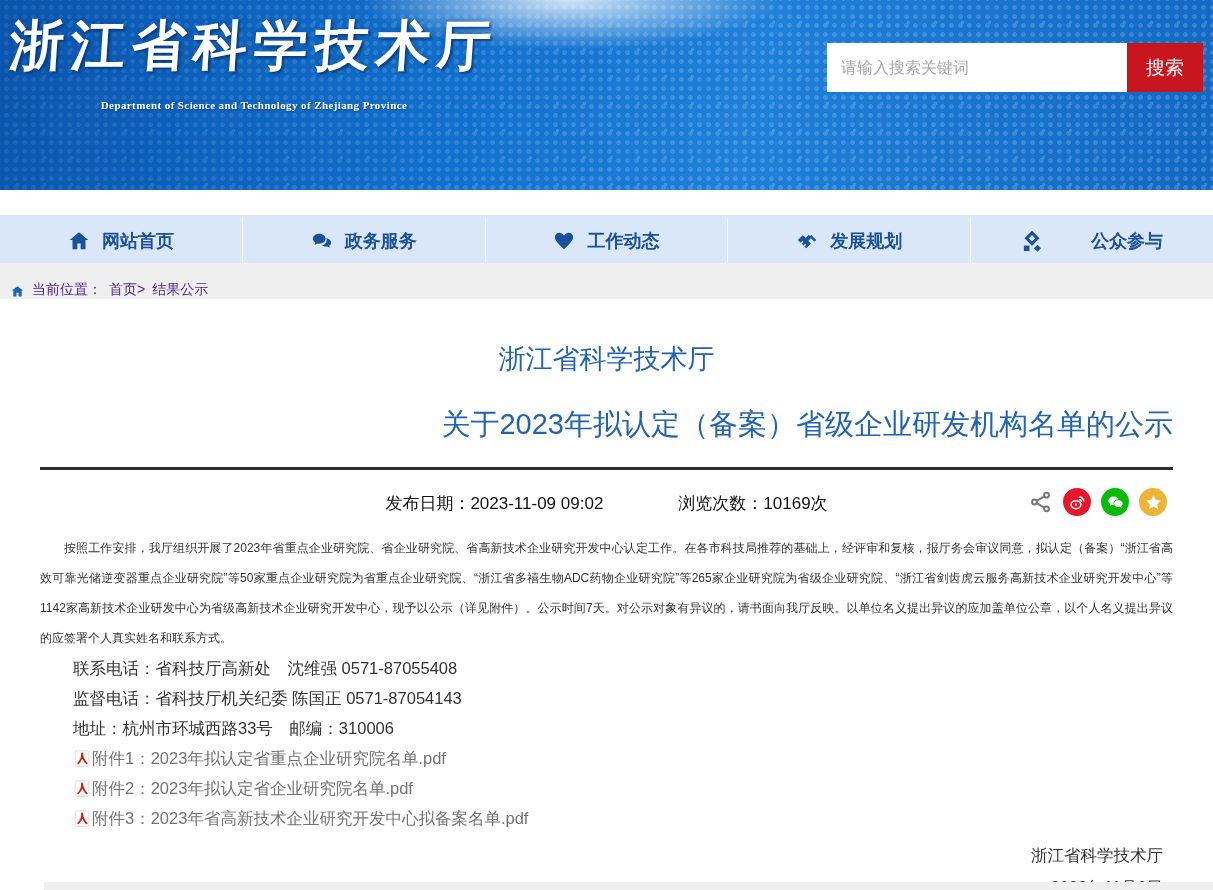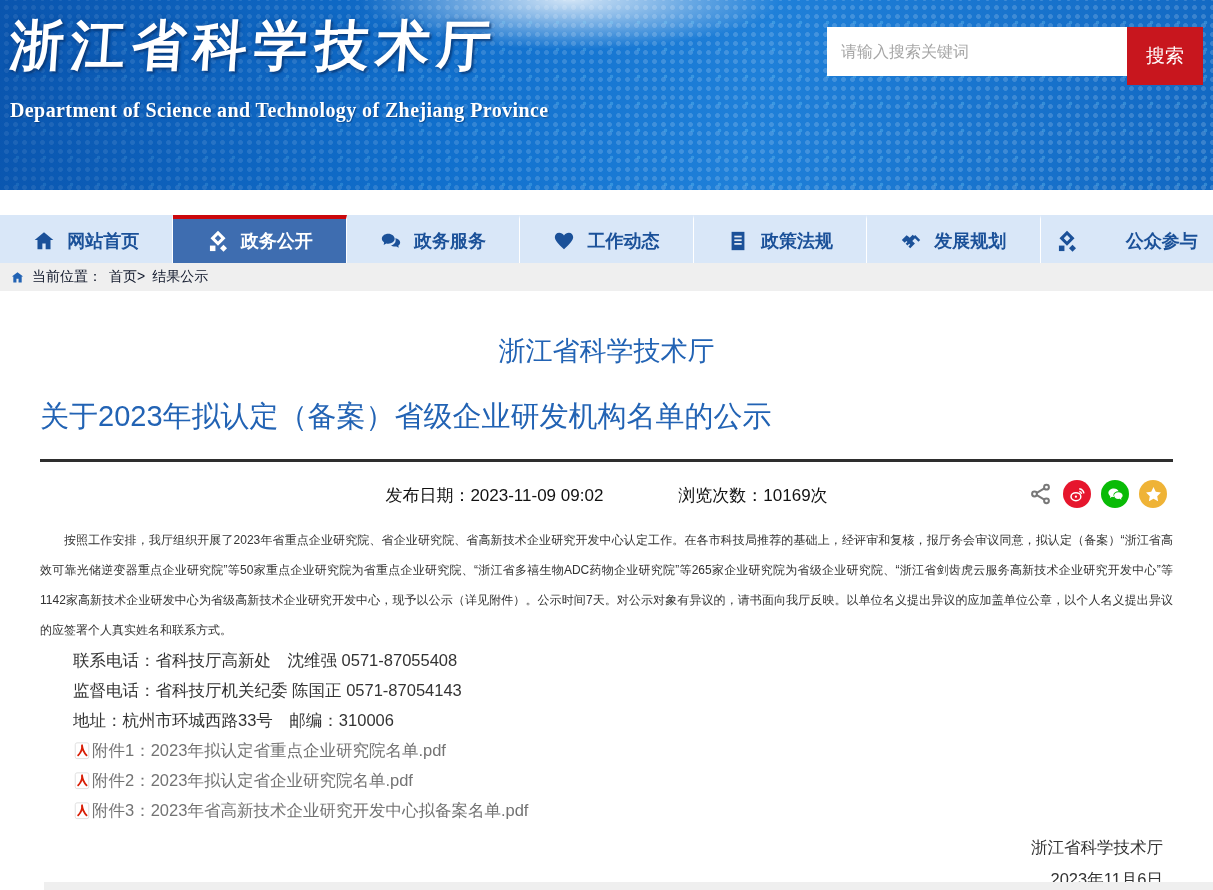--- a/index.html
+++ b/index.html
@@ -22,47 +22,47 @@
     -webkit-mask-image:linear-gradient(90deg,rgba(0,0,0,.45),rgba(0,0,0,1) 55%);
             mask-image:linear-gradient(90deg,rgba(0,0,0,.45),rgba(0,0,0,1) 55%);}
   .logo{position:absolute;left:10px;top:10px;color:#fff;z-index:2;}
   .logo-cn{
     font-family:"Liberation Serif","DejaVu Serif",serif;font-weight:bold;font-size:54px;
     letter-spacing:7px;transform:skewX(-4deg);transform-origin:left;
     text-shadow:2px 2px 2px rgba(6,48,104,.65),0 0 6px rgba(8,60,130,.5);
     white-space:nowrap;
   }
   .logo-en{
-    font-family:"Liberation Serif","DejaVu Serif",serif;font-weight:bold;font-size:20px;
+    font-family:"Liberation Serif","DejaVu Serif",serif;font-weight:bold;font-size:11px;
     margin-top:16px;letter-spacing:.4px;text-shadow:1px 1px 1px rgba(6,48,104,.6);text-align:center;
   }
-  .search-wrap{position:absolute;top:27px;right:10px;display:flex;z-index:3;border-radius:9px;}
+  .search-wrap{position:absolute;top:43px;right:10px;display:flex;z-index:3;border-radius:9px;}
   .search-input{width:300px;height:49px;border:none;outline:none;padding:0 14px;
     font-size:16px;color:#333;box-sizing:border-box;background:#fff;}
   .search-input::placeholder{color:#a6a6a6;}
-  .search-btn{width:76px;height:58px;border:none;background:#c8161e;color:#fff;
+  .search-btn{width:76px;height:49px;border:none;background:#c8161e;color:#fff;
     font-size:19px;cursor:pointer;font-family:inherit;}
   
   .nav{display:flex;height:48px;background:#d9e7f8;margin-top:25px;}
   .nav-item{flex:1;display:flex;align-items:center;justify-content:center;gap:12px;
     border-top:4px solid transparent;border-right:1px solid #ffffff;box-sizing:border-box;
     color:#1b5199;font-size:18px;font-weight:bold;cursor:pointer;}
   .nav-item:last-child{border-right:none;gap:48px;}
   .nav-item.active{background:#3e6db0;color:#fff;border-top-color:#cb080c;}
   .nav-icon{display:flex;}
   .nav-icon svg{width:22px;height:22px;fill:currentColor;}
   
-  .breadcrumb{height:28px;background:#efefef;display:flex;align-items:center;
-    padding-left:10px;font-size:14px;color:#0f172a;gap:7px;}
+  .breadcrumb{height:36px;background:#efefef;display:flex;align-items:flex-end;
+    padding-left:10px;font-size:14px;color:#4c1d95;gap:7px;}
   .crumb-home-icon{display:flex;}
   .crumb-link{cursor:pointer;}
   
   .content{padding:0 40px;position:relative;}
   .title1{text-align:center;color:#2263b4;font-size:27px;font-weight:400;margin:42px 0 0;}
-  .title2{text-align:left;color:#2263b4;font-size:29px;font-weight:400;margin:28px 0 0;}
+  .title2{text-align:right;color:#2263b4;font-size:29px;font-weight:400;margin:28px 0 0;}
   .divider{border-top:3px solid #2e2e2e;margin-top:22px;}
   .meta{position:relative;margin-top:16px;height:34px;font-size:17px;color:#111;
     display:flex;justify-content:center;gap:75px;align-items:center;}
   .share{position:absolute;right:6px;top:2px;display:flex;align-items:center;gap:10px;}
   .share-plain{display:flex;cursor:pointer;}
   .share-circle{width:28px;height:28px;border-radius:50%;display:flex;align-items:center;
     justify-content:center;cursor:pointer;}
   .share-circle svg{width:19px;height:19px;}
   .weibo{background:#e6162d;} .wechat{background:#09bb07;} .qzone{background:#efb336;}
   .body-text{margin-top:13px;font-size:12px;color:#333;line-height:30px;
@@ -91,59 +91,36 @@
 
 <div class="nav" id="nav">
     <div class="nav-item">
       <span class="nav-icon">
         <svg viewBox="0 0 24 24">
           <path d="M12 2.5L1.8 10.8h3.1V21h5.3v-6.2h3.6V21h5.3V10.8h3.1z"></path>
         </svg>
       </span>
       <span class="nav-label">网站首页</span>
     </div>
-    <div class="nav-item active">
-      <span class="nav-icon">
-        <svg viewBox="0 0 24 24">
-          <path fill-rule="evenodd" d="M12 .8l8.2 8.2L12 17.2 3.8 9 12 .8zm0 4.7L8.5 9l3.5 3.5L15.5 9 12 5.5z"></path>
-          <rect x="3.2" y="17" width="6" height="6"></rect>
-          <path d="M18 16.2l3.8 3.8-3.8 3.8-3.8-3.8z"></path>
-        </svg>
-      </span>
-      <span class="nav-label">政务公开</span>
-    </div>
     <div class="nav-item">
       <span class="nav-icon">
         <svg viewBox="0 0 24 24">
           <path d="M9 4C5.1 4 2 6.4 2 9.4c0 1.7 1 3.2 2.5 4.2L4 16.4l2.9-1.6c.7.2 1.4.2 2.1.2 3.9 0 7-2.4 7-5.4S12.9 4 9 4z"></path>
           <path d="M16.6 8.9c3.1.4 5.4 2.3 5.4 4.6 0 1.3-.8 2.5-2 3.3l.4 2.5-2.5-1.4c-.5.1-1.1.2-1.7.2-1.6 0-3-.5-4.1-1.3 2.9-.8 5-2.9 5-5.4 0-.9-.2-1.7-.5-2.5z"></path>
         </svg>
       </span>
       <span class="nav-label">政务服务</span>
     </div>
     <div class="nav-item">
       <span class="nav-icon">
         <svg viewBox="0 0 24 24">
           <path d="M12 21C5.4 14.9 2 11.2 2 7.7 2 5.1 4.1 3 6.7 3 8.8 3 10.8 4.2 12 6c1.2-1.8 3.2-3 5.3-3C19.9 3 22 5.1 22 7.7c0 3.5-3.4 7.2-10 13.3z"></path>
         </svg>
       </span>
       <span class="nav-label">工作动态</span>
-    </div>
-    <div class="nav-item">
-      <span class="nav-icon">
-        <svg viewBox="0 0 24 24">
-          <path d="M5 2h14v20H5z"></path>
-          <g fill="#fff" opacity=".9">
-            <rect x="8" y="6.2" width="8" height="1.9"></rect>
-            <rect x="8" y="10.2" width="8" height="1.9"></rect>
-            <rect x="8" y="14.2" width="8" height="1.9"></rect>
-          </g>
-        </svg>
-      </span>
-      <span class="nav-label">政策法规</span>
     </div>
     <div class="nav-item">
       <span class="nav-icon">
         <svg viewBox="0 0 24 24">
           <path d="M7.2 5.6L2 10.8l3.1 3.1 1.9-1.9 1.1 1.1-1.9 1.9 1.9 1.9 1.9-1.9 1.1 1.1-1.9 1.9 2 2 5.1-5.2-2.9-2.9 3.6-3.6-3.1-3.1-3.3 3.3-1.5-1.5z"></path>
           <path d="M16.6 5.4l5.4 5.4-1.9 1.9-5.4-5.4z"></path>
         </svg>
       </span>
       <span class="nav-label">发展规划</span>
     </div>

